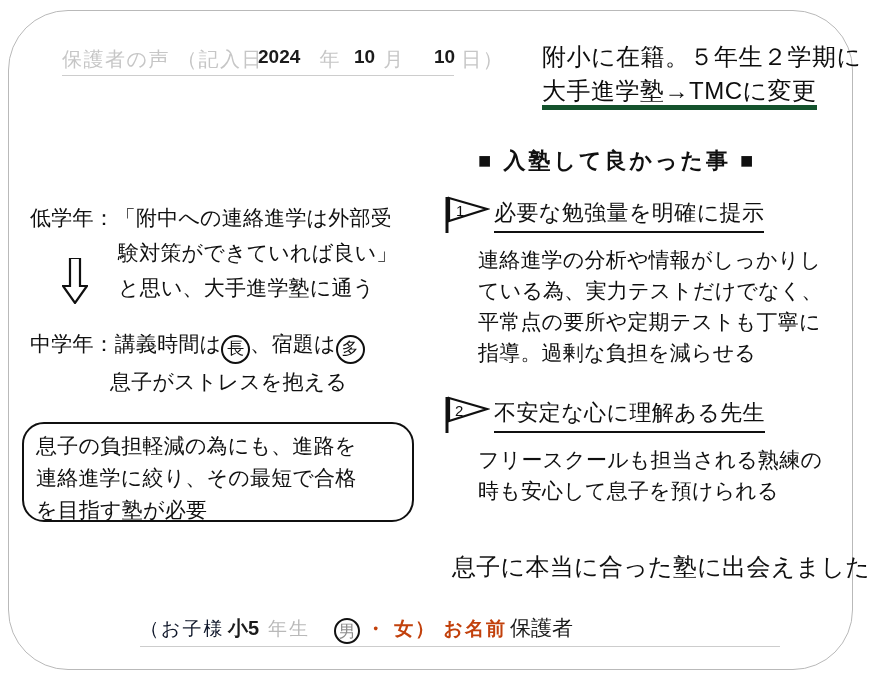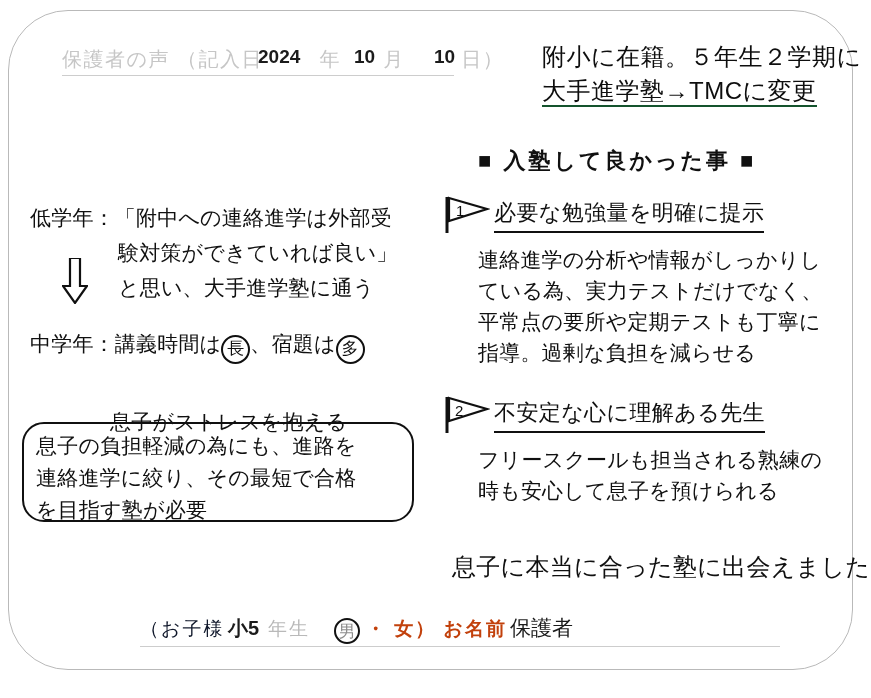--- a/index.html
+++ b/index.html
@@ -86,21 +86,21 @@
     position: absolute;
     left: 505px;
     top: 40px;
     font-size: 24px;
     line-height: 34px;
     color: #0e0e0e;
     letter-spacing: 0.5px;
     margin-left: 37px;
   }
   #intro-note .ul {
-    border-bottom: 2px solid #14532d;
+    border-bottom: 5px solid #14532d;
     display: inline-block;
     line-height: 28px;
   }
 
   
   .section-heading {
     position: absolute;
     font-size: 22px;
     font-weight: bold;
     letter-spacing: 3px;
@@ -131,21 +131,21 @@
 
   #mid-grade-block {
     position: absolute;
     left: 30px;
     top: 326px;
     font-size: 21px;
     line-height: 35px;
     color: #101010;
     letter-spacing: 0.2px;
   }
-  #mid-grade-block .indent { padding-left: 80px; display: block; margin-top: 40px; }
+  #mid-grade-block .indent { padding-left: 80px; display: block; }
   .circled {
     display: inline-block;
     border: 2px solid #101010;
     border-radius: 50%;
     width: 25px;
     height: 25px;
     line-height: 23px;
     text-align: center;
     font-size: 17px;
     vertical-align: -3px;

